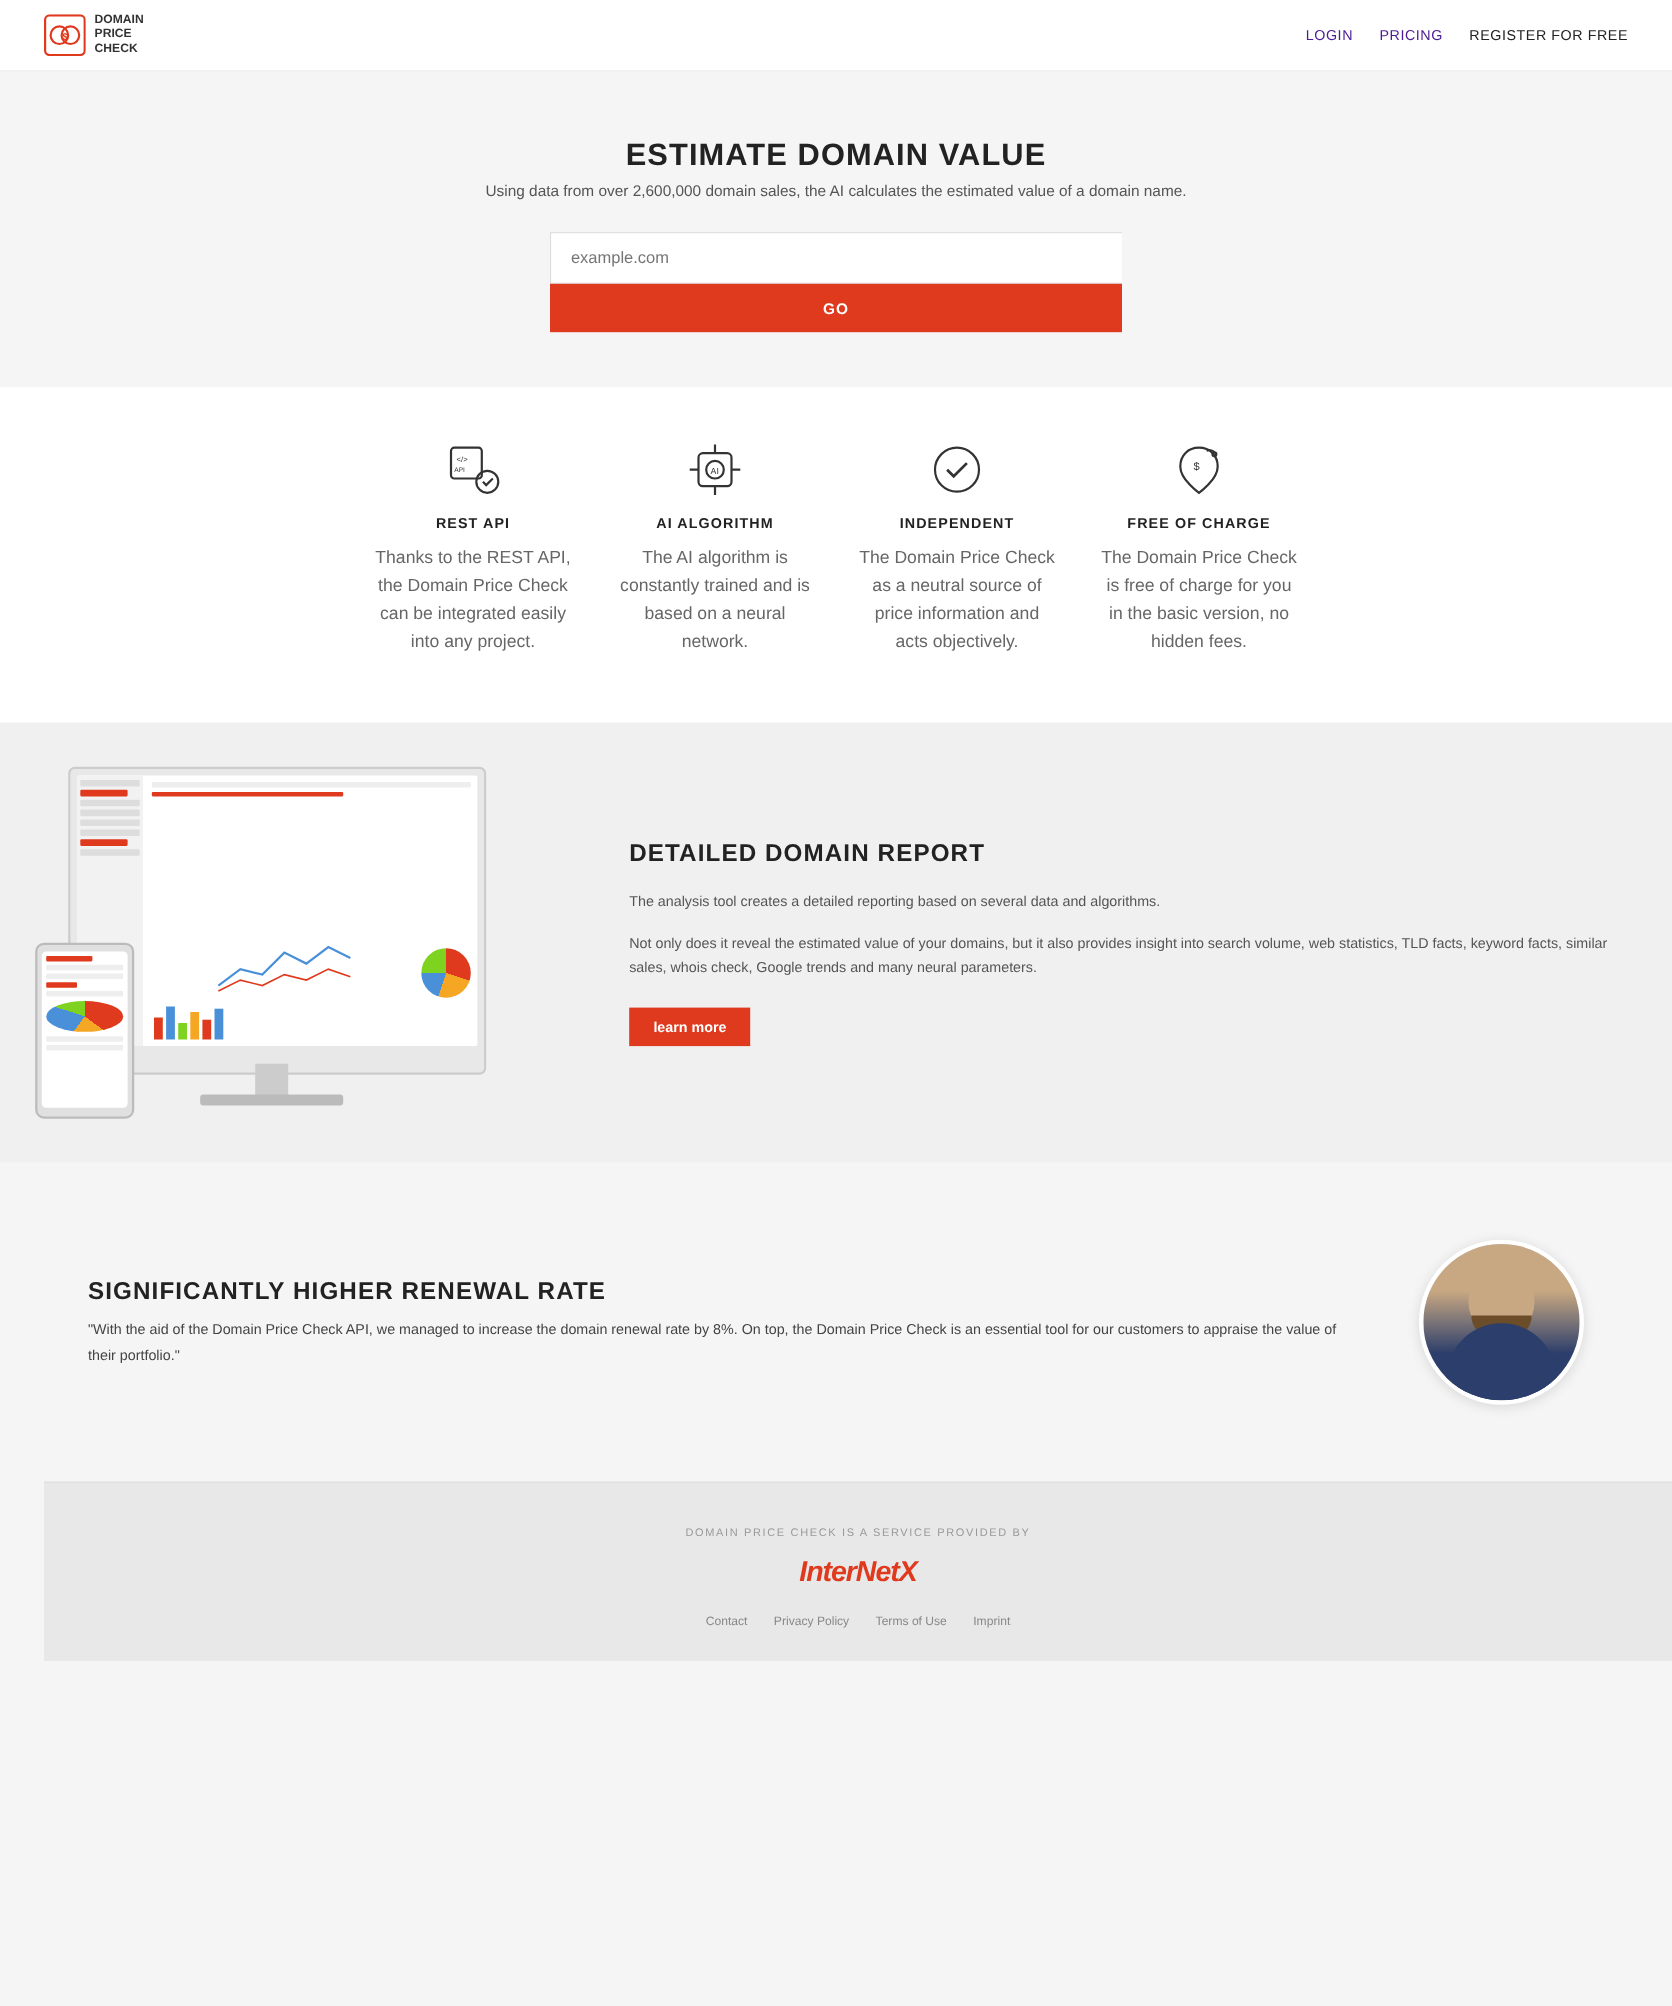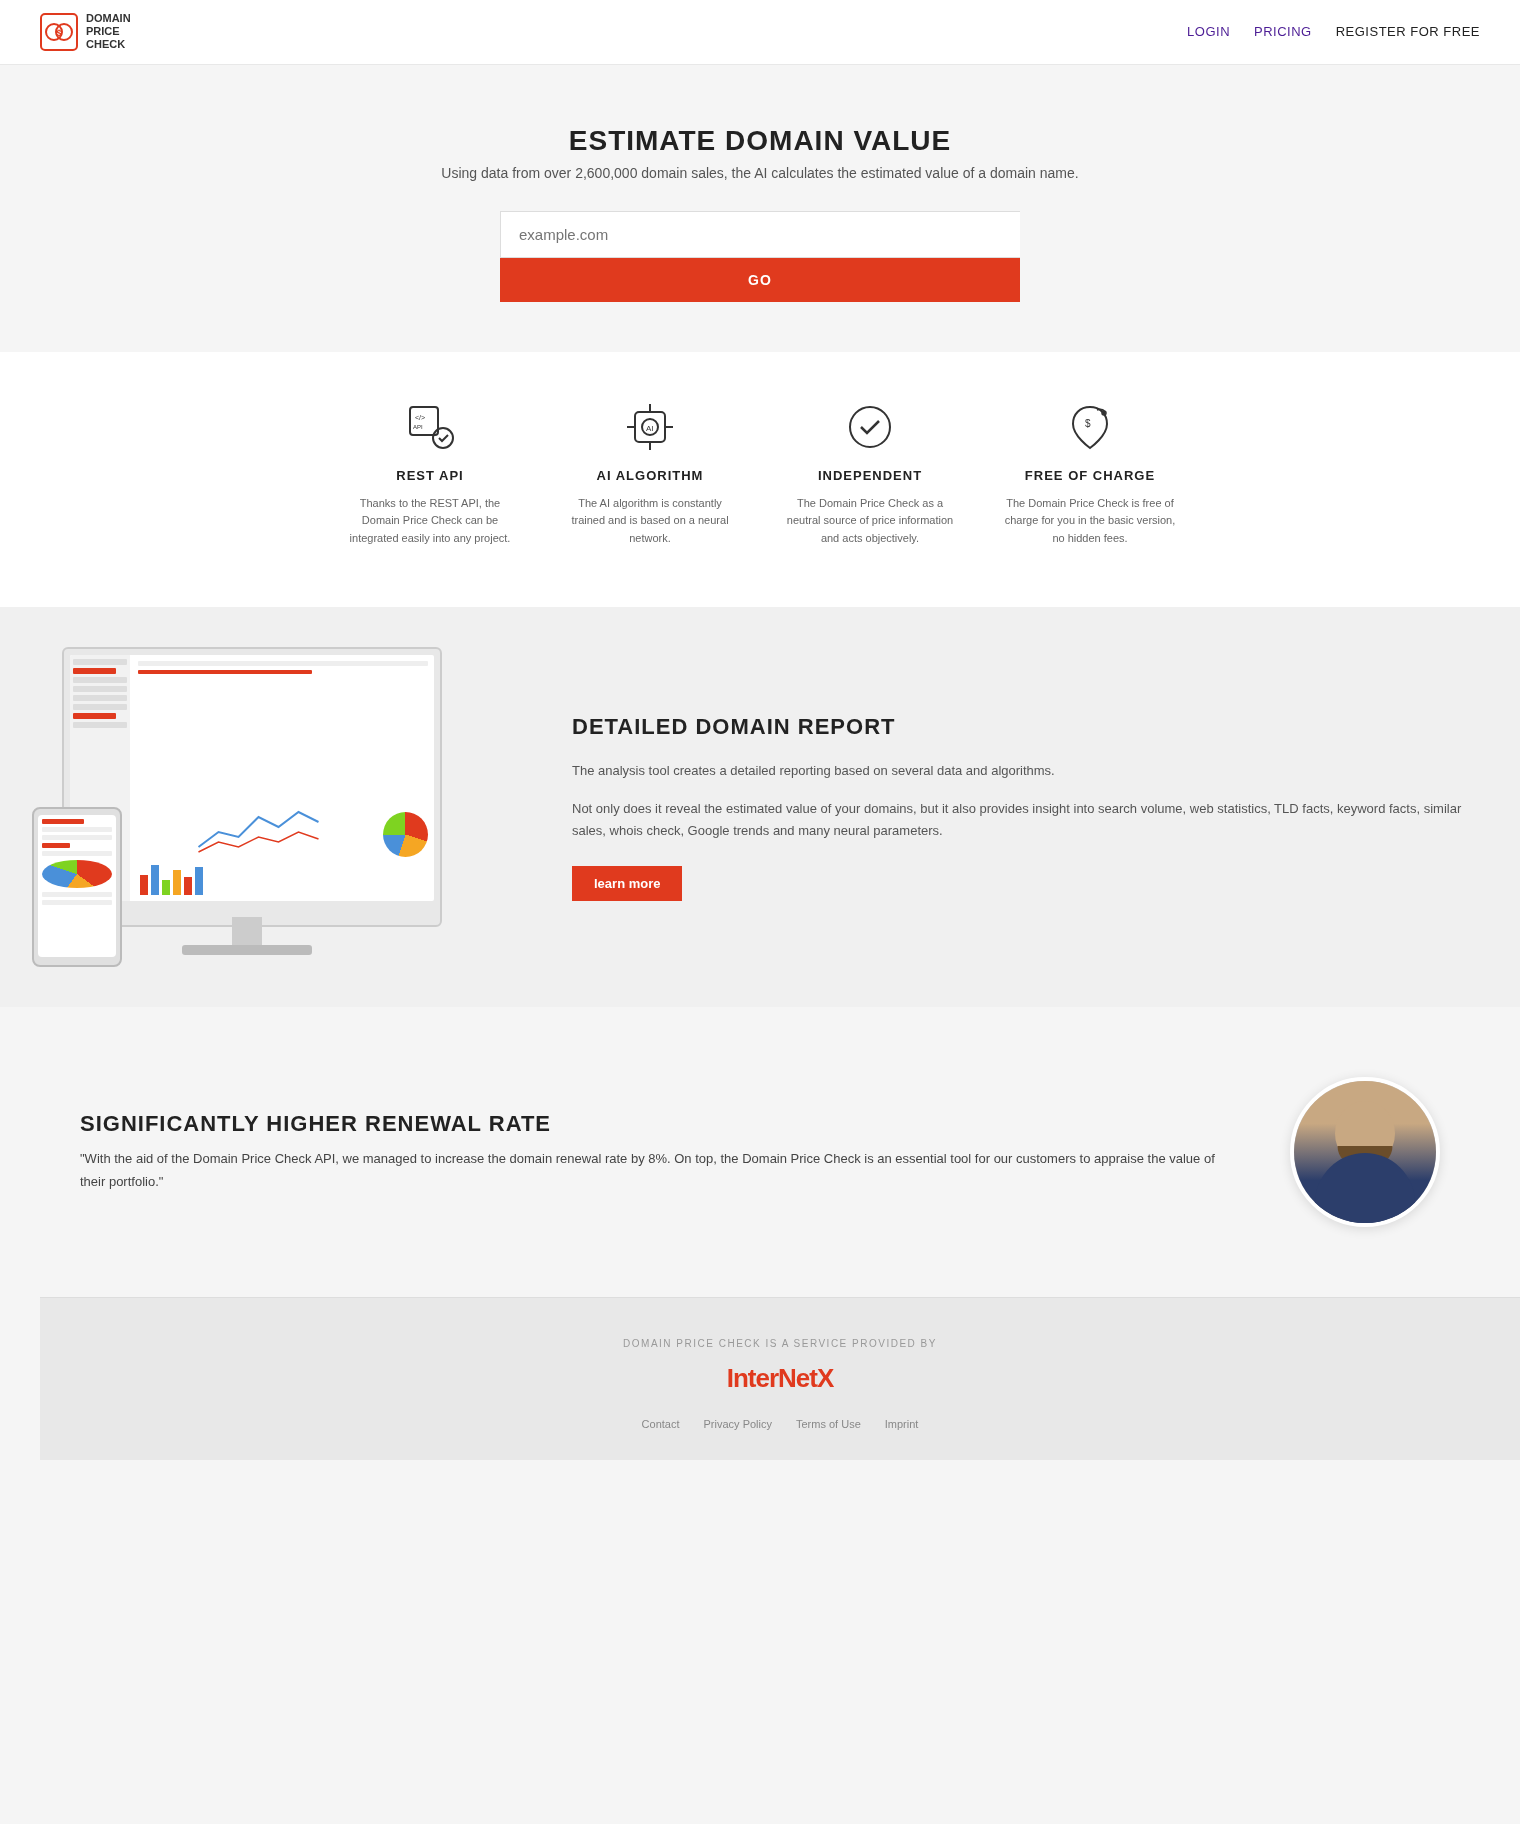--- a/index.html
+++ b/index.html
@@ -113,21 +113,21 @@
     }
     .feature h3 {
       font-size: 13px;
       font-weight: 800;
       letter-spacing: 1px;
       text-transform: uppercase;
       margin-bottom: 12px;
       color: #222;
     }
     .feature p {
-      font-size: 11px;
+      font-size: 16px;
       color: #666;
       line-height: 1.6;
     }
 
     
     .report-section {
       background: #f0f0f0;
       display: flex;
       align-items: center;
       padding: 40px 32px;
@@ -361,20 +361,21 @@
       color: #999;
       text-transform: uppercase;
       margin-bottom: 14px;
     }
     .footer-logo {
       font-size: 22px;
       font-weight: bold;
       color: #333;
       margin-bottom: 24px;
       letter-spacing: -1px;
+      font-style: italic;
     }
     .footer-logo span { color: #e03a1e; font-weight: 900; font-size: 26px; }
     .footer-links {
       display: flex;
       justify-content: center;
       gap: 24px;
     }
     .footer-link {
       font-size: 11px;
       color: #888;

